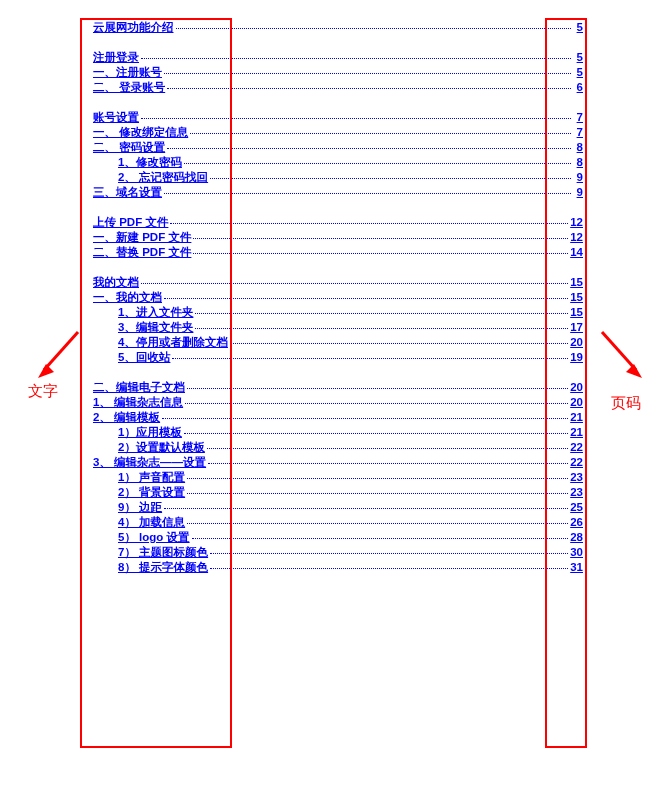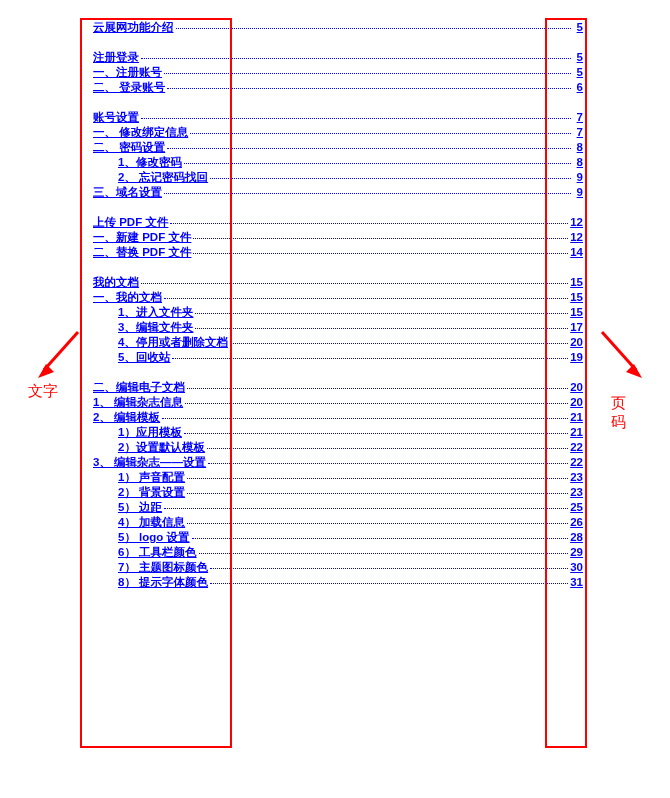--- a/index.html
+++ b/index.html
@@ -10,21 +10,21 @@
   body {
     width: 670px;
     height: 798px;
     position: relative;
     font-family: "Liberation Sans", sans-serif;
     overflow: hidden;
   }
   #page {
     position: absolute;
     left: 0; top: 0;
-    width: 586px;
+    width: 670px;
     height: 798px;
   }
   
   #toc {
     position: absolute;
     left: 93px;
     top: 20px;
     width: 490px;
   }
   .toc-row {
@@ -232,38 +232,33 @@
         <span class="lbl">1） 声音配置</span>
         <span class="leader"></span>
         <span class="pg">23</span>
       </div>
       <div class="toc-row lv2">
         <span class="lbl">2） 背景设置</span>
         <span class="leader"></span>
         <span class="pg">23</span>
       </div>
       <div class="toc-row lv2">
-        <span class="lbl">5） 边距</span>
+        <span class="lbl">9） 边距</span>
         <span class="leader"></span>
         <span class="pg">25</span>
       </div>
       <div class="toc-row lv2">
         <span class="lbl">4） 加载信息</span>
         <span class="leader"></span>
         <span class="pg">26</span>
       </div>
       <div class="toc-row lv2">
         <span class="lbl">5） logo 设置</span>
         <span class="leader"></span>
         <span class="pg">28</span>
-      </div>
-      <div class="toc-row lv2">
-        <span class="lbl">6） 工具栏颜色</span>
-        <span class="leader"></span>
-        <span class="pg">29</span>
       </div>
       <div class="toc-row lv2">
         <span class="lbl">7） 主题图标颜色</span>
         <span class="leader"></span>
         <span class="pg">30</span>
       </div>
       <div class="toc-row lv2">
         <span class="lbl">8） 提示字体颜色</span>
         <span class="leader"></span>
         <span class="pg">31</span>

